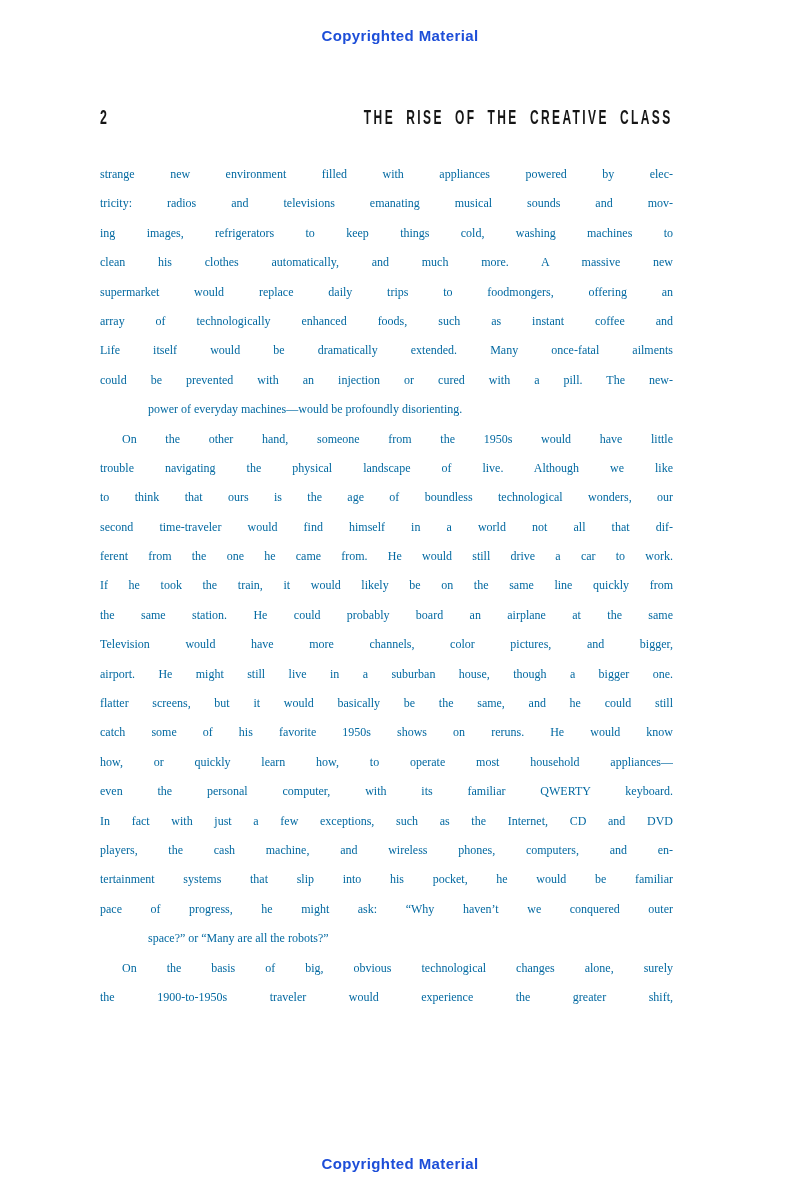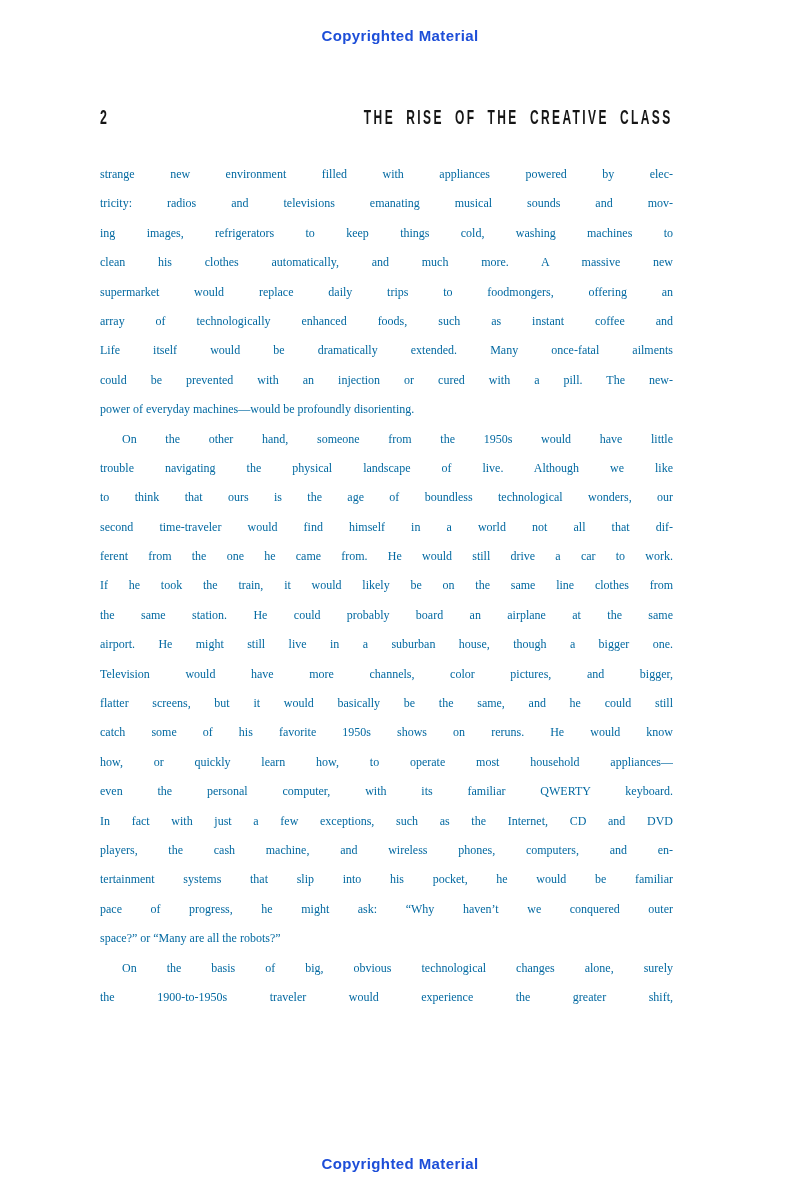--- a/index.html
+++ b/index.html
@@ -47,20 +47,21 @@
     color: #0369a1;
   }
   .line {
     height: 29.4px; overflow: hidden;
     text-align: justify;
     text-align-last: justify;
   }
   .line.last {
     text-align: left;
     text-align-last: left;
+    margin-left: 48px;
   }
   .line.indent { text-indent: 22px; }
 </style>
 </head>
 <body>
 
 <div class="copyright top">Copyrighted Material</div>
 
 <div class="running-header">
   <span class="page-number">2</span>
@@ -75,24 +76,24 @@
     <div class="line">supermarket would replace daily trips to foodmongers, offering an</div>
     <div class="line">array of technologically enhanced foods, such as instant coffee and</div>
     <div class="line">Life itself would be dramatically extended. Many once-fatal ailments</div>
     <div class="line">could be prevented with an injection or cured with a pill. The new-</div>
     <div class="line last">power of everyday machines—would be profoundly disorienting.</div>
     <div class="line indent">On the other hand, someone from the 1950s would have little</div>
     <div class="line">trouble navigating the physical landscape of live. Although we like</div>
     <div class="line">to think that ours is the age of boundless technological wonders, our</div>
     <div class="line">second time-traveler would find himself in a world not all that dif-</div>
     <div class="line">ferent from the one he came from. He would still drive a car to work.</div>
-    <div class="line">If he took the train, it would likely be on the same line clothes from</div>
+    <div class="line">If he took the train, it would likely be on the same line quickly from</div>
     <div class="line">the same station. He could probably board an airplane at the same</div>
+    <div class="line">Television would have more channels, color pictures, and bigger,</div>
     <div class="line">airport. He might still live in a suburban house, though a bigger one.</div>
-    <div class="line">Television would have more channels, color pictures, and bigger,</div>
     <div class="line">flatter screens, but it would basically be the same, and he could still</div>
     <div class="line">catch some of his favorite 1950s shows on reruns. He would know</div>
     <div class="line">how, or quickly learn how, to operate most household appliances—</div>
     <div class="line">even the personal computer, with its familiar QWERTY keyboard.</div>
     <div class="line">In fact with just a few exceptions, such as the Internet, CD and DVD</div>
     <div class="line">players, the cash machine, and wireless phones, computers, and en-</div>
     <div class="line">tertainment systems that slip into his pocket, he would be familiar</div>
     <div class="line">pace of progress, he might ask: “Why haven’t we conquered outer</div>
     <div class="line last">space?” or “Many are all the robots?”</div>
     <div class="line indent">On the basis of big, obvious technological changes alone, surely</div>

